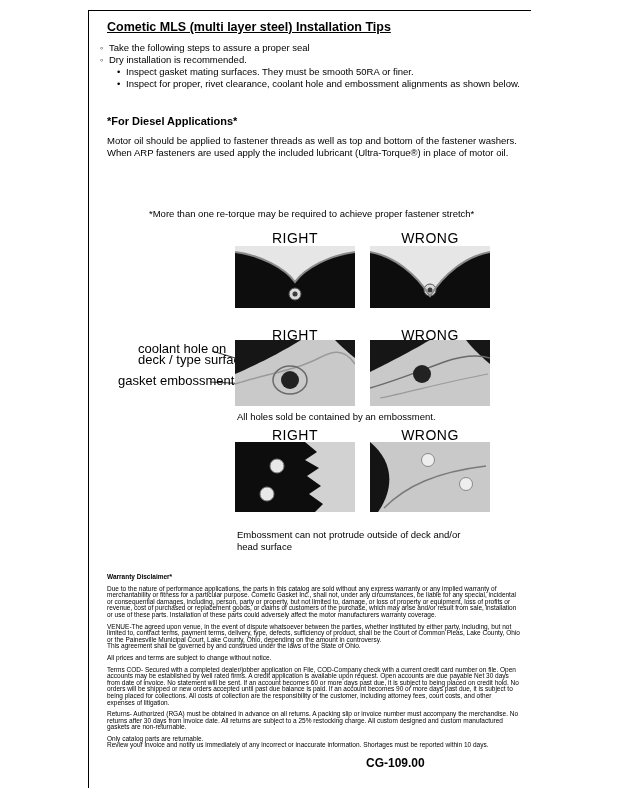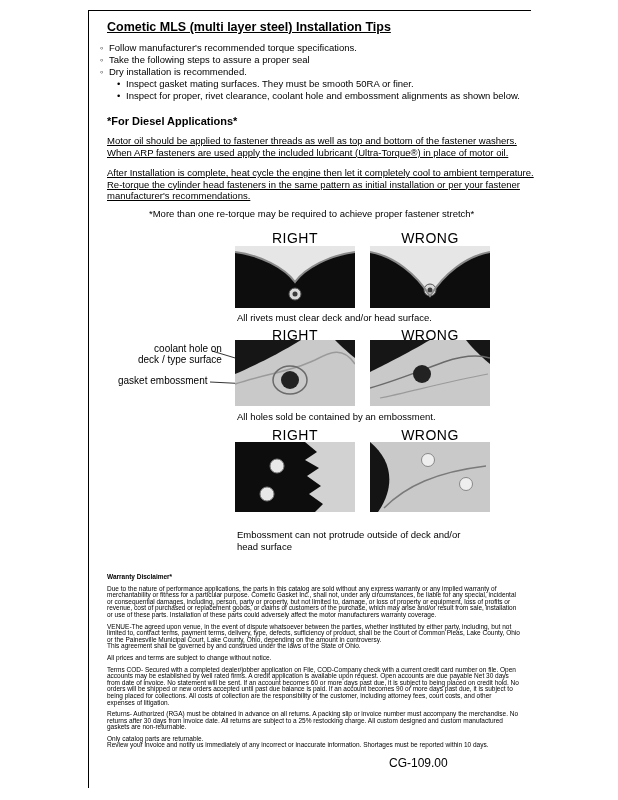--- a/index.html
+++ b/index.html
@@ -12,72 +12,70 @@
   .border-top  { left:88px; top:10px; width:443px; height:1px; background:#000; }
 
   .title { left:107px; top:20px; font-size:12.5px; font-weight:bold; text-decoration:underline; white-space:nowrap; }
 
   .bullets { left:100px; top:42px; font-size:9.5px; line-height:12px; width:430px; }
   .bline { white-space:nowrap; }
   .bline .mk { display:inline-block; width:9px; }
   .bline.sub { padding-left:17px; }
 
   .diesel-heading { left:107px; top:115px; font-size:11px; font-weight:bold; white-space:nowrap; }
-  .body-para { left:107px; font-size:9.5px; line-height:11.5px; width:430px;text-decoration:underline; }
+  .body-para { left:107px; font-size:9.5px; line-height:11.5px; width:430px; }
   .p1 { top:135px; }
   .p2 { top:167px; }
   .note { left:107px; top:208px; font-size:9.5px; white-space:nowrap;margin-left:42px; }
 
   .dg-label { width:120px; text-align:center; font-size:14px; letter-spacing:0.5px; }
   .col-l { left:235px; } .col-r { left:370px; }
   .row1-label { top:230px; } .row2-label { top:327px; } .row3-label { top:427px; }
   .dg-img { width:120px; }
   .img-row1 { top:246px; height:62px; }
   .img-row2 { top:340px; height:66px; }
   .img-row3 { top:442px; height:70px; }
   .dg-img svg { display:block; }
 
   .caption { left:237px; font-size:9.5px; line-height:12px; }
   .cap1 { top:312px; white-space:nowrap; }
   .cap2 { top:411px; white-space:nowrap; }
   .cap3 { top:517px; width:235px;margin-top:12px; }
 
-  .plabel { font-size:10px; line-height:11px;text-align:right; }
+  .plabel { font-size:13px; line-height:11px; }
   .plabel1 { left:138px; top:343px; }
   .plabel2 { left:118px; top:375px; white-space:nowrap; }
   .pointer-svg { left:100px; top:335px; width:200px; height:70px; }
 
   .legal { left:107px; top:574px; width:414px; font-size:6.5px; line-height:6.6px; }
   .legal-heading { font-weight:bold; margin-bottom:5px; }
   .lpara { margin-bottom:5px; }
   .lpara.tight { margin-bottom:0; }
 
-  .footer-code { left:389px; top:756px; font-size:12px; white-space:nowrap; }
+  .footer-code { left:366px; top:756px; font-size:12px; white-space:nowrap;font-weight:bold; }
 </style>
 </head>
 <body>
 
 <div class="page">
 
   <div class="abs border-left"></div>
   <div class="abs border-top"></div>
 
   <div class="abs title">Cometic MLS (multi layer steel) Installation Tips</div>
 
   <div class="abs bullets">
-    <div class="bline"><span class="mk">◦</span><span>Follow manufacturer's recommended torque specifications.</span></div>
     <div class="bline"><span class="mk">◦</span><span>Take the following steps to assure a proper seal</span></div>
     <div class="bline"><span class="mk">◦</span><span>Dry installation is recommended.</span></div>
     <div class="bline sub"><span class="mk">•</span><span>Inspect gasket mating surfaces.  They must be smooth 50RA or finer.</span></div>
     <div class="bline sub"><span class="mk">•</span><span>Inspect for proper, rivet clearance, coolant hole and embossment alignments as shown below.</span></div>
   </div>
 
   <div class="abs diesel-heading">*For Diesel Applications*</div>
   <div class="abs body-para p1">Motor oil should be applied to fastener threads as well as top and bottom of the fastener washers. When ARP fasteners are used apply the included lubricant (Ultra-Torque®) in place of motor oil.</div>
-  <div class="abs body-para p2">After Installation is complete, heat cycle the engine then let it completely cool to ambient temperature. Re-torque the cylinder head fasteners in the same pattern as initial installation or per your fastener manufacturer's recommendations.</div>
   <div class="abs note">*More than one re-torque may be required to achieve proper fastener stretch*</div>
 
   <div class="abs dg-label col-l row1-label">RIGHT</div>
   <div class="abs dg-label col-r row1-label">WRONG</div>
 
   <div class="abs dg-img col-l img-row1">
     <svg viewBox="0 0 120 62" width="120" height="62">
       <rect width="120" height="62" fill="#0d0d0d"></rect>
       <path d="M0,0 H120 V6 C95,9 70,22 60,36 C50,22 25,9 0,6 Z" fill="#e6e6e6"></path>
       <path d="M0,6 C25,9 50,22 60,36 C70,22 95,9 120,6" fill="none" stroke="#8a8a8a" stroke-width="2"></path>
@@ -87,21 +85,20 @@
   </div>
   <div class="abs dg-img col-r img-row1">
     <svg viewBox="0 0 120 62" width="120" height="62">
       <rect width="120" height="62" fill="#0d0d0d"></rect>
       <path d="M0,0 H120 V6 C96,10 74,28 60,50 C46,28 24,10 0,6 Z" fill="#e6e6e6"></path>
       <circle cx="60" cy="44" r="6" fill="#d9d9d9" stroke="#555" stroke-width="1"></circle>
       <circle cx="60" cy="44" r="2.5" fill="#3a3a3a"></circle>
       <path d="M0,6 C24,10 46,28 60,50 C74,28 96,10 120,6" fill="none" stroke="#8a8a8a" stroke-width="2"></path>
     </svg>
   </div>
-  <div class="abs caption cap1">All rivets must clear deck and/or head surface.</div>
 
   <div class="abs dg-label col-l row2-label">RIGHT</div>
   <div class="abs dg-label col-r row2-label">WRONG</div>
 
   <div class="abs plabel plabel1">
     <div>coolant hole on</div>
     <div>deck / type surface</div>
   </div>
   <div class="abs plabel plabel2">gasket embossment</div>
   <svg class="abs pointer-svg" viewBox="0 0 200 70" width="200" height="70">

